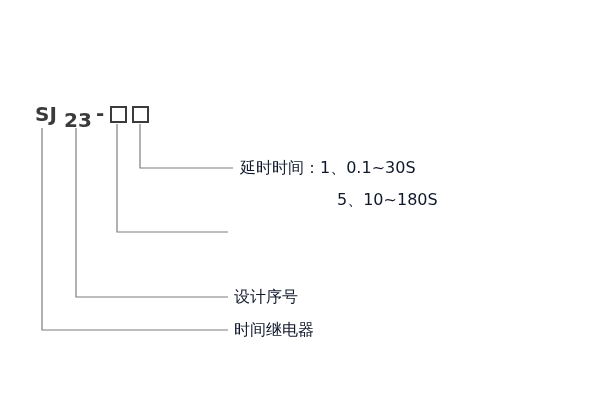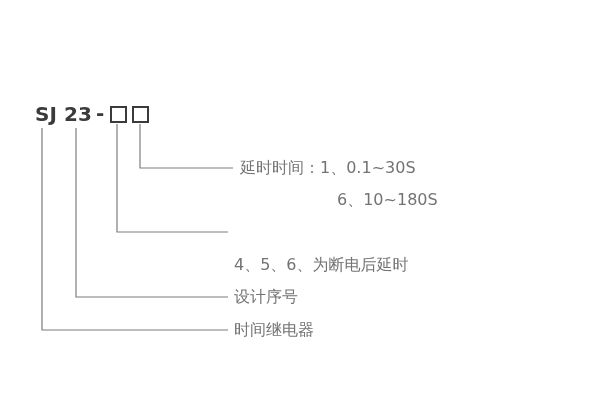--- a/index.html
+++ b/index.html
@@ -39,42 +39,41 @@
     height: 400px;
   }
   .connector-svg polyline {
     fill: none;
     stroke: #7d7d7d;
     stroke-width: 1.2;
   }
   .label {
     position: absolute;
     font-size: 16px;
-    color: #737373;
+    color: #0f172a;
     line-height: 20px;
     white-space: nowrap;
   }
 </style>
 </head>
 <body>
 
 <div class="canvas">
 
   <span class="model-part" style="left:35px; top:103px;">SJ</span>
-  <span class="model-part" style="left:64px; top:103px;">23</span>
+  <span class="model-part" style="left:64px; top:109px;">23</span>
   <span class="model-part" style="left:96px; top:102px;">-</span>
   <span class="placeholder-box" style="left:110px; top:106px;"></span>
   <span class="placeholder-box" style="left:132px; top:106px;"></span>
 
   <svg class="connector-svg" viewBox="0 0 600 400">
     <polyline points="140,124 140,168 233,168" stroke="#7d7d7d"></polyline>
     <polyline points="117,124 117,232 228,232" stroke="#7d7d7d"></polyline>
     <polyline points="76,128 76,297 228,297" stroke="#7d7d7d"></polyline>
     <polyline points="42,128 42,330 228,330" stroke="#7d7d7d"></polyline>
   </svg>
 
   <div class="label" style="left:240px; top:158px;">延时时间：1、0.1~30S</div>
-  <div class="label" style="left:337px; top:190px;">6、10~180S</div>
-  <div class="label" style="left:234px; top:255px;">4、5、6、为断电后延时</div>
+  <div class="label" style="left:337px; top:190px;">5、10~180S</div>
   <div class="label" style="left:234px; top:320px;">时间继电器</div>
   <div class="label" style="left:234px; top:287px;">设计序号</div>
 
 </div>
 
 </body></html>

